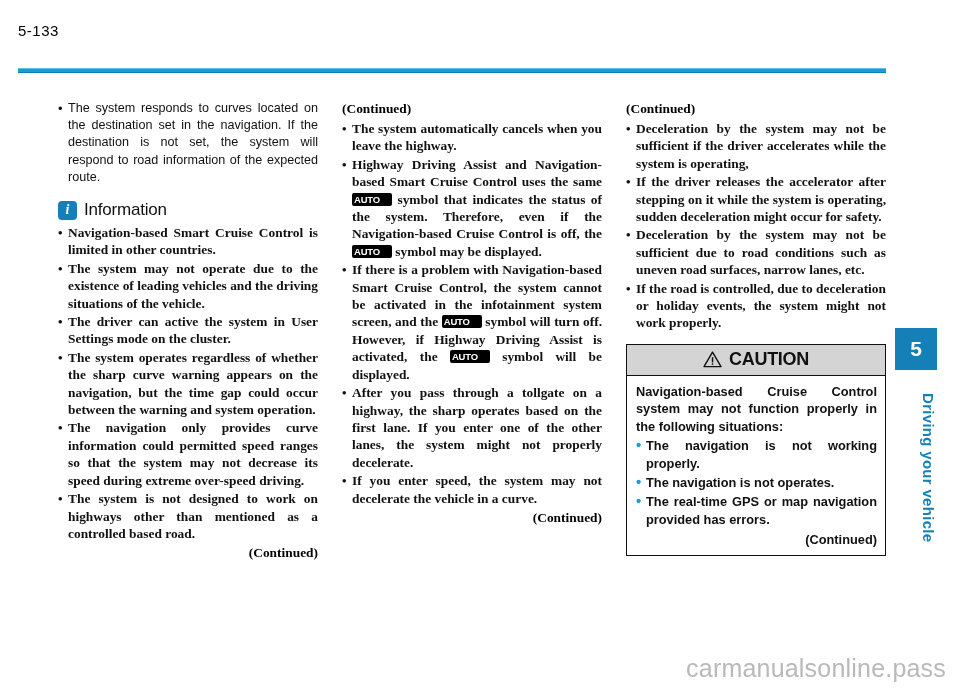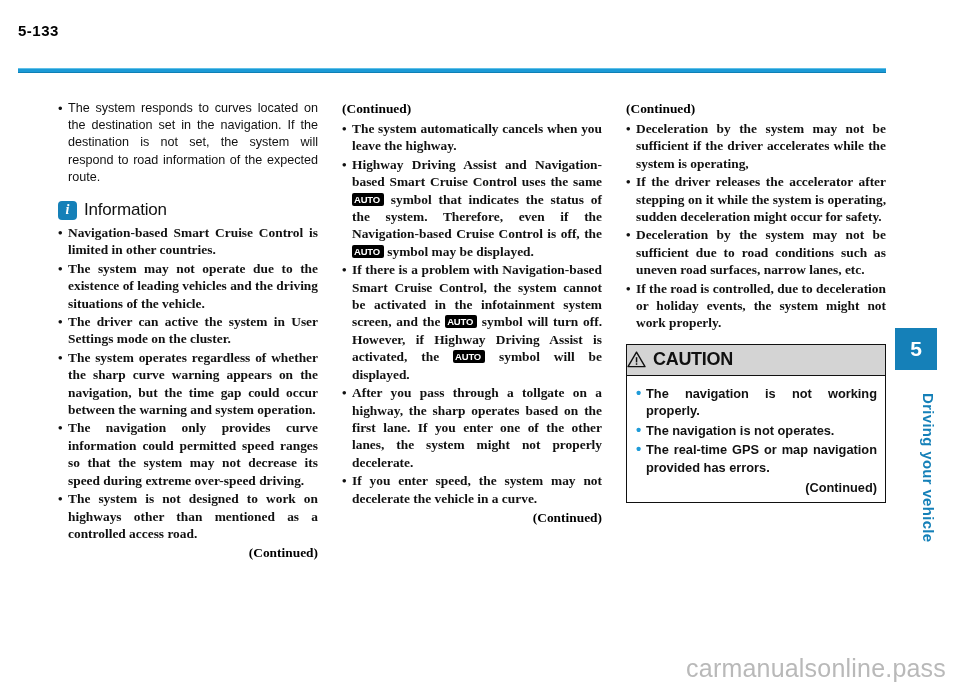--- a/index.html
+++ b/index.html
@@ -15,21 +15,21 @@
     font-family: "Liberation Serif", serif;
   }
 
   
   .page-number {
     position: absolute;
     left: 18px;
     top: 22px;
     font-family: "Liberation Sans", sans-serif;
     font-size: 15px;
-    font-weight: bold;
+    font-weight: normal;
     color: #000;
     letter-spacing: .5px;
   }
   .rule {
     position: absolute;
     left: 18px;
     top: 68px;
     width: 868px;
     height: 3px;
     background: #1b9ad6;
@@ -168,38 +168,39 @@
 
   
   .auto-chip {
     display: inline-block;
     background: #000;
     color: #fff;
     font-family: "Liberation Sans", sans-serif;
     font-weight: bold;
     font-size: 9.5px;
     line-height: 11px;
-    padding: 1px 4px 1px 2px;
+    padding: 1px 12px 1px 2px;
     border-radius: 2px;
     vertical-align: 1px;
     letter-spacing: -.2px;
   }
 
   
   .caution-box {
     margin-top: 12px;
     border: 1.5px solid #111;
     background: #ffffff;
   }
   .caution-head {
     background: #d4d4d4;
     border-bottom: 1.5px solid #111;
     height: 30px;
     display: flex;
     align-items: center;
+    justify-content: center;
     gap: 7px;
   }
   .caution-title {
     font-family: "Liberation Sans", sans-serif;
     font-weight: bold;
     font-size: 18px;
     color: #111;
     letter-spacing: -.3px;
   }
   .tri {
@@ -279,21 +280,21 @@
         <div class="bullet-row">
           <span class="bullet-dot">•</span>
           <span class="bullet-text">The system operates regardless of whether the sharp curve warning appears on the navigation, but the time gap could occur between the warning and system operation.</span>
         </div>
         <div class="bullet-row">
           <span class="bullet-dot">•</span>
           <span class="bullet-text">The navigation only provides curve information could permitted speed ranges so that the system may not decrease its speed during extreme over-speed driving.</span>
         </div>
         <div class="bullet-row">
           <span class="bullet-dot">•</span>
-          <span class="bullet-text">The system is not designed to work on highways other than mentioned as a controlled access road.</span>
+          <span class="bullet-text">The system is not designed to work on highways other than mentioned as a controlled based road.</span>
         </div>
       </div>
 
     <div class="continued">(Continued)</div>
   </div>
 
   <div class="col">
     <div class="continued-head">(Continued)</div>
     <div class="serif-block" id="c2-bullets">
         <div class="bullet-row">
@@ -346,20 +347,21 @@
         <span class="tri">
           <svg width="19" height="17" viewBox="0 0 19 17" aria-hidden="true">
             <path d="M9.5 1.2 L18 15.6 L1 15.6 Z" fill="none" stroke="#111" stroke-width="1.4" stroke-linejoin="round"></path>
             <rect x="8.8" y="6.2" width="1.5" height="5.2" fill="#111"></rect>
             <rect x="8.8" y="12.3" width="1.5" height="1.5" fill="#111"></rect>
           </svg>
         </span>
         <span class="caution-title">CAUTION</span>
       </div>
       <div class="caution-body">
+        <div>Navigation-based Cruise Control system may not function properly in the following situations:</div>
         <div id="caution-bullets">
             <div class="bullet-row">
               <span class="bullet-dot" style="color: rgb(31, 155, 216);">•</span>
               <span class="bullet-text">The navigation is not working properly.</span>
             </div>
             <div class="bullet-row">
               <span class="bullet-dot" style="color: rgb(31, 155, 216);">•</span>
               <span class="bullet-text">The navigation is not operates.</span>
             </div>
             <div class="bullet-row">

